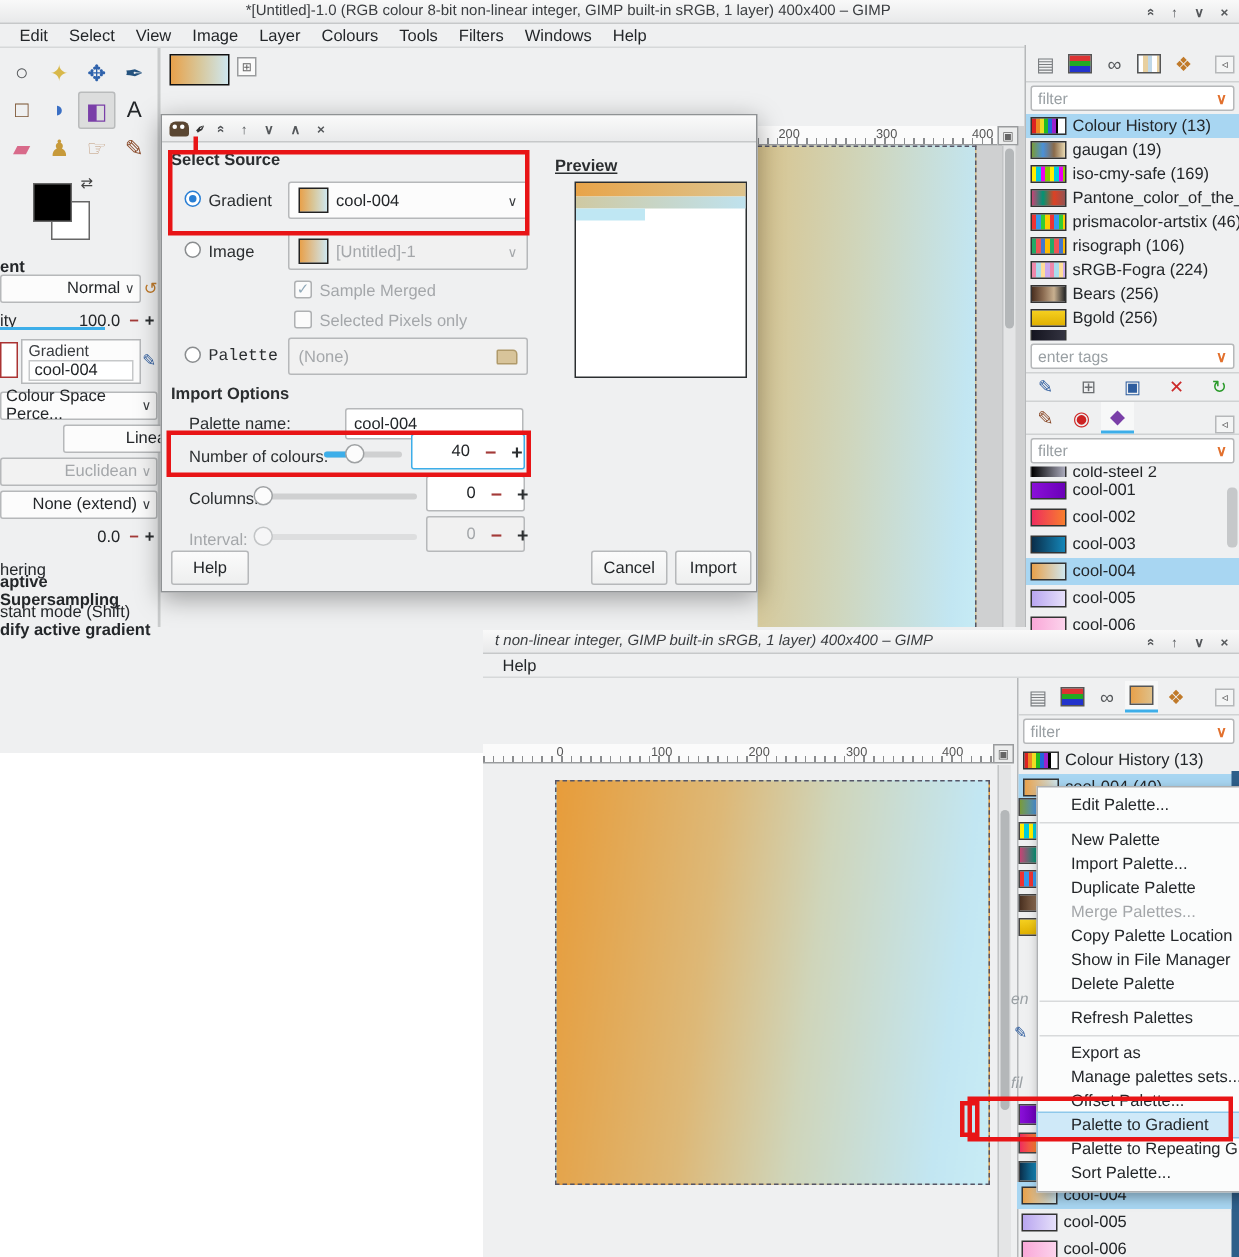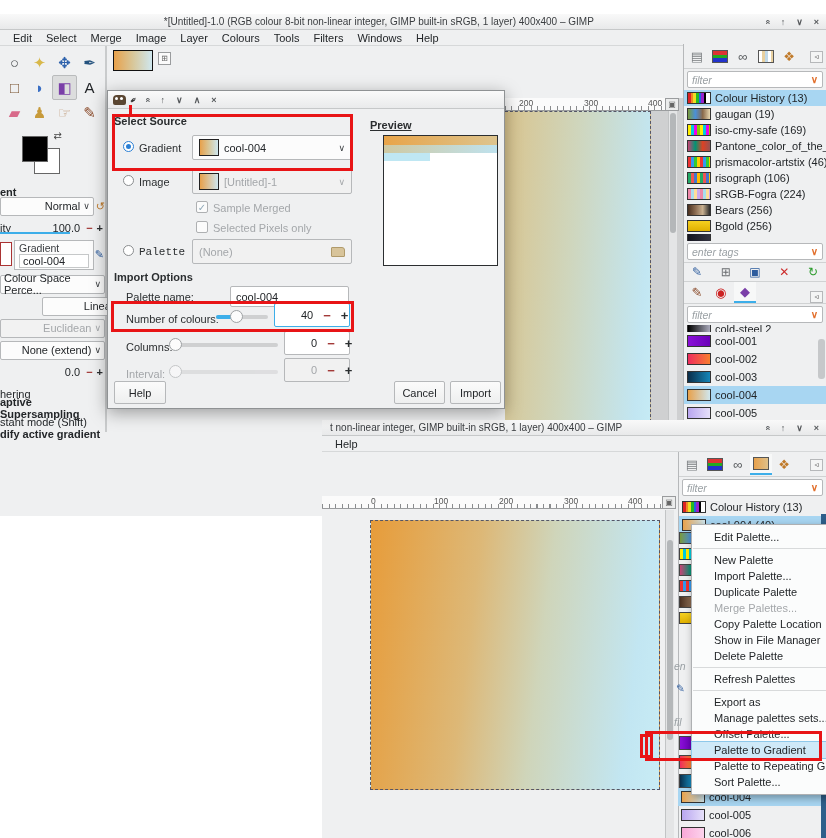--- a/index.html
+++ b/index.html
@@ -2,21 +2,21 @@
 <html><head>
 <meta charset="utf-8">
 <style>
   * { box-sizing: border-box; margin: 0; padding: 0; }
   html,body { width:826px; height:838px; background:#fff; font-family:"Liberation Sans",sans-serif; font-size:11px; color:#232629; overflow:hidden; }
   .stage { position:relative; width:826px; height:838px; background:#fff; }
   .win { position:absolute; background:#eff0f1; overflow:hidden; }
   
   .titlebar { height:16px; background:linear-gradient(#f9f9f9,#e8e9ea); border-bottom:1px solid #c6c8c9; display:flex; align-items:center; font-size:10px; color:#3a3d40; }
   .tb-title { flex:1; text-align:center; white-space:nowrap; overflow:hidden; }
-  .tb-title.left { text-align:left; padding-left:8px; }
+  .tb-title.left { text-align:left; padding-left:8px;font-style:italic; }
   .tb-controls { display:flex; gap:11px; padding:0 7px; font-size:9px; color:#55585b; font-weight:bold; }
   .tb-controls span { display:inline-block; }
   .rot { transform:rotate(90deg); }
   .menubar { height:16px; display:flex; align-items:center; padding:0 6px; background:#eff0f1; border-bottom:1px solid #d6d8d9; }
   .menubar .mitem { padding:1px 7px; white-space:nowrap; }
   
   .toolbox { position:absolute; left:0; top:32px; width:107px; height:386px; background:#eff0f1; border-right:2px solid #c9cbcc; }
   .toolgrid { position:absolute; left:2px; top:4px; width:100px; display:flex; flex-wrap:wrap; }
   .tool { width:25px; height:25px; display:flex; align-items:center; justify-content:center; font-size:15px; }
   .tool.selected { background:#dcdddd; border:1px solid #b9bbbc; border-radius:2px; }
@@ -53,21 +53,21 @@
   .vthumb { position:absolute; left:1px; width:6px; border-radius:3px; background:#b4b7b9; }
   .canvas2 { position:absolute; left:48px; top:100px; width:290px; height:270px; background:linear-gradient(97deg,#e79c3a,#ddb877 35%,#cfd5ba 58%,#c2e6f2 88%,#c8ecf5); border:1px dashed #556; }
   
   .rdock { position:absolute; background:#eff0f1; border-left:1px solid #b6b8ba; }
   .tabsrow { height:25px; display:flex; align-items:center; gap:1px; padding:1px 2px; border-bottom:1px solid #d0d2d3; }
   .tabico { width:22px; height:21px; display:flex; align-items:center; justify-content:center; font-size:13px; }
   .tabico .chipthumb { width:16px; height:13px; border:1px solid #555; display:inline-block; }
   .tabico.selected { border-bottom:2px solid #3daee9; background:#f7f8f8; }
   .tabmenubtn { margin-left:auto; width:13px; height:12px; border:1px solid #b6b8ba; background:#f4f5f5; font-size:8px; line-height:10px; text-align:center; color:#555; }
   .filterbox { margin:2px 3px; height:17px; border:1px solid #b6b8ba; border-radius:2px; background:#fff; display:flex; align-items:center; padding:0 4px; }
-  .filterbox .ph { flex:1; font-style:italic; color:#9aa0a4; font-size:10.5px; }
+  .filterbox .ph { flex:1; color:#9aa0a4; font-size:10.5px; }
   .filterbox .fchev { color:#e2702d; font-weight:bold; font-size:10px; }
   .plist-row { height:16px; display:flex; align-items:center; gap:4px; padding:0 3px; white-space:nowrap; overflow:hidden; }
   .plist-row.tall { height:18px; }
   .plist-row .thumb { flex:0 0 24px; width:24px; height:12px; border:1px solid #333; background:#fff; }
   .plist-row.selected { background:#a8d6f2; }
   .plist-row.partial { height:7px; overflow:hidden; }
   .actrow { height:20px; display:flex; align-items:center; justify-content:space-between; padding:0 8px; border-top:1px solid #d0d2d3; border-bottom:1px solid #d0d2d3; }
   .actrow span { font-size:12px; }
   .gtabs { height:22px; display:flex; align-items:center; gap:2px; padding:0 2px; border-bottom:1px solid #d0d2d3; }
   .gscroll { position:absolute; right:1px; width:7px; height:40px; border-radius:3px; background:#c6c8ca; }
@@ -116,35 +116,35 @@
   .behindstrip { position:absolute; width:15px; }
   .behindstrip .bthumb { width:13px; height:12px; border:1px solid #444; margin:0 0 4px 1px; background:#fff; }
   .clip-ph { position:absolute; font-style:italic; color:#9aa0a4; font-size:10.5px; }
   .bluebar { position:absolute; width:5px; background:#2e5f8a; }
 </style>
 </head>
 <body>
 
 <div class="stage">
 
-  <div class="win" style="left:0;top:14px;width:826px;height:502px;">
+  <div class="win" style="left:0;top:0;width:826px;height:502px;">
     <div class="titlebar">
       <div class="tb-title">*[Untitled]-1.0 (RGB colour 8-bit non-linear integer, GIMP built-in sRGB, 1 layer) 400x400 – GIMP</div>
       <div class="tb-controls">
         <span class="rot">«</span>
         <span>↑</span>
         <span>∨</span>
         <span>×</span>
       </div>
     </div>
     <div class="menubar">
 
     <span class="mitem">Edit</span>
         <span class="mitem">Select</span>
-        <span class="mitem">Merge</span>
+        <span class="mitem">View</span>
         <span class="mitem">Image</span>
         <span class="mitem">Layer</span>
         <span class="mitem">Colours</span>
         <span class="mitem">Tools</span>
         <span class="mitem">Filters</span>
         <span class="mitem">Windows</span>
         <span class="mitem">Help</span>
       </div>
 
     <div class="toolbox">

